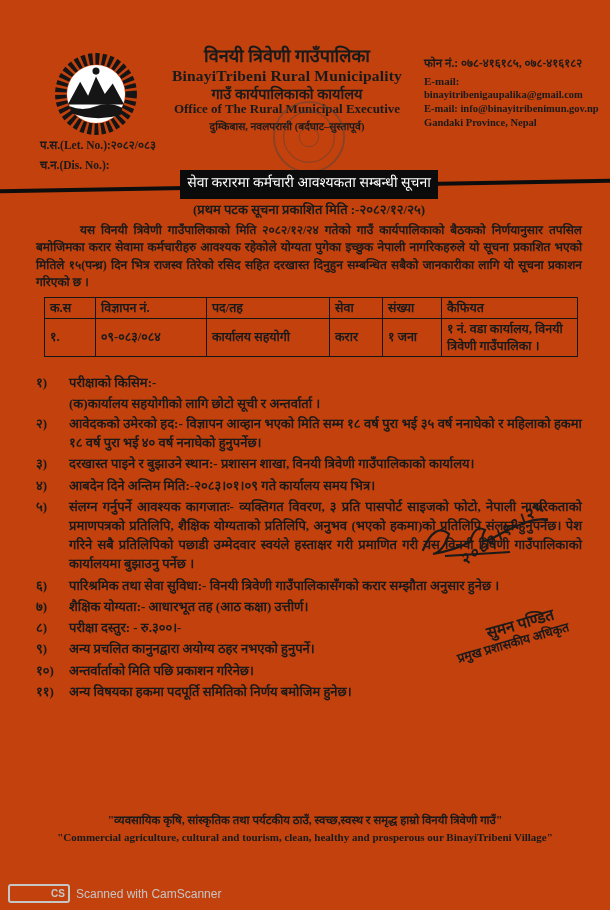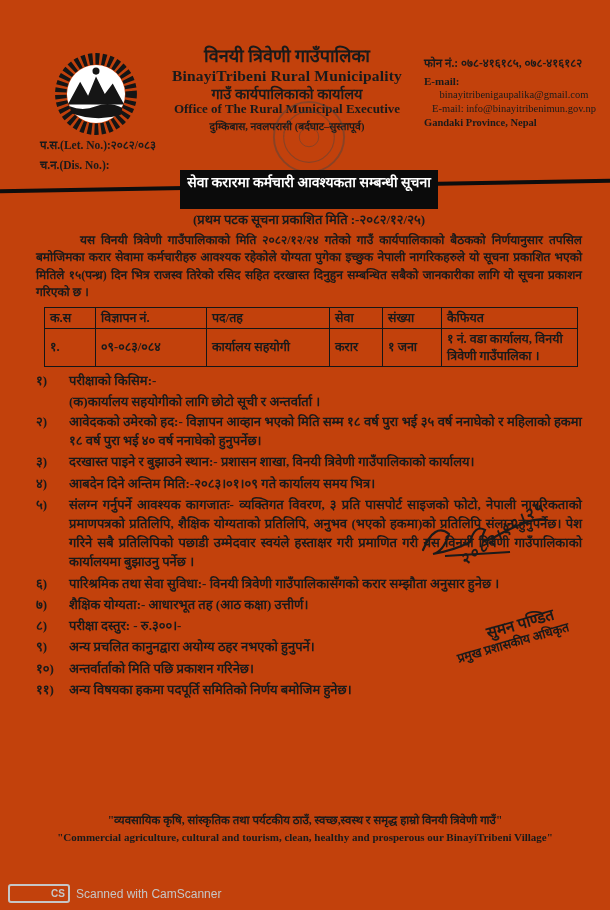--- a/index.html
+++ b/index.html
@@ -15,33 +15,33 @@
   .hdr-center .np-name{font-size:18px;font-weight:bold;}
   .hdr-center .en-name{font-size:15.5px;font-weight:bold;letter-spacing:.2px;}
   .hdr-center .np-office{font-size:14.5px;font-weight:bold;margin-top:1px;}
   .hdr-center .en-office{font-size:13px;font-weight:bold;}
   .hdr-center .np-addr{font-size:10.5px;font-weight:bold;margin-top:4px;}
   .hdr-center .en-addr{font-size:10px;font-weight:bold;}
   .stamp{position:absolute;left:270px;top:98px;width:78px;height:78px;opacity:.45;}
   .hdr-right{position:absolute;left:424px;top:56px;width:180px;line-height:1.3;}
   .hdr-right .phone{font-size:11.5px;font-weight:bold;}
   .hdr-right .email-label{font-size:11px;font-weight:bold;margin-top:3px;}
-  .hdr-right .email{font-size:10.5px;font-weight:normal;word-break:break-all;text-align:center;}
+  .hdr-right .email{font-size:10.5px;font-weight:bold;word-break:break-all;}
   .hdr-right .prov-np{font-size:11.5px;font-weight:bold;margin-top:8px;}
   .hdr-right .prov-en{font-size:10.5px;font-weight:bold;}
   .letter-nos{position:absolute;left:40px;top:136px;font-size:11.5px;font-weight:bold;line-height:1.7;}
   .rule{position:absolute;left:-6px;top:184px;width:622px;height:4px;background:#0d0d0d;transform:rotate(-1deg);}
   
   .main{position:absolute;left:36px;top:170px;width:546px;}
   .title-band{display:block;text-align:center;margin:0 auto 1px auto;width:fit-content;
-    background:#0b0b0b;color:#ffffff;font-size:14px;font-weight:bold;padding:2px 7px 18px 7px;}
+    background:#0b0b0b;color:#ffffff;font-size:14px;font-weight:normal;padding:2px 7px 8px 7px;}
   .subtitle{text-align:center;font-size:13px;font-weight:bold;margin-bottom:4px;}
   .body-par{font-size:12px;font-weight:700;line-height:1.45;text-align:justify;text-indent:44px;}
   
-  table.vac{border-collapse:collapse;table-layout:fixed;width:534px;margin:5px 0 4px 8px;}
+  table.vac{border-collapse:collapse;table-layout:fixed;width:534px;margin:5px 0 16px 8px;}
   table.vac td,table.vac th{border:1.6px solid #161616;font-size:12.5px;font-weight:bold;
     padding:1px 5px 2px 5px;text-align:left;vertical-align:middle;}
   .c0{width:40px;} .c1{width:100px;} .c2{width:112px;} .c3{width:42px;} .c4{width:48px;}
   
   .list{margin-top:4px;}
   .li{display:flex;font-size:13px;font-weight:600;line-height:1.48;margin-bottom:2px;}
   .li .num{flex:0 0 33px;}
   .li .txt{flex:1;text-align:justify;}
   .li-sub{margin:0 0 2px 33px;font-size:13px;font-weight:600;}
   

